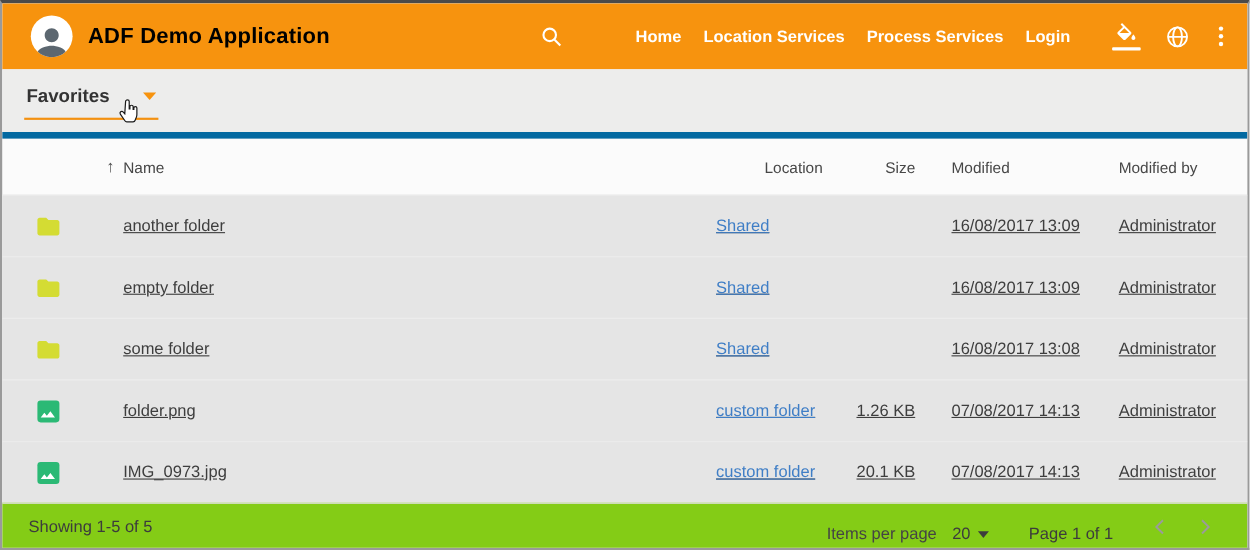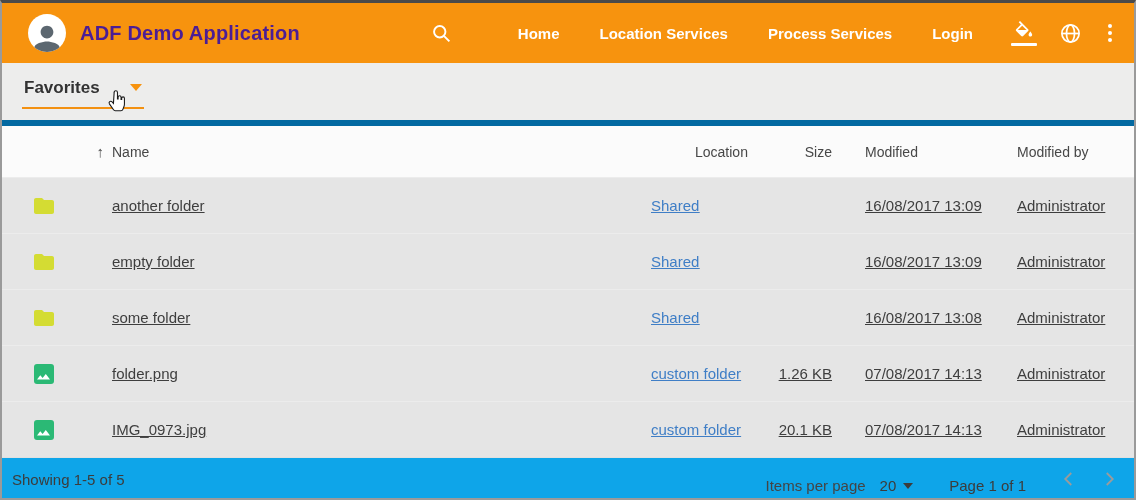--- a/index.html
+++ b/index.html
@@ -5,24 +5,24 @@
   html,body{margin:0;padding:0;background:#e8e8e8;}
   *{box-sizing:border-box;font-family:"Liberation Sans","DejaVu Sans",sans-serif;}
   .frame{position:relative;width:1136px;height:500px;background:#FBFBFB;overflow:hidden;
          border-left:2px solid #9a9a9a;border-right:2px solid #9a9a9a;
          border-bottom:2px solid #9a9a9a;border-top:3px solid #4a4a4a;}
   
   .header{height:60px;background:#F7930E;display:flex;align-items:center;padding:0 18px 0 26px;}
   .avatar{width:38px;height:38px;border-radius:50%;background:#ffffff;overflow:hidden;
           display:flex;align-items:flex-end;justify-content:center;flex:0 0 auto;}
   .avatar svg{width:34px;height:34px;margin-bottom:-3px;}
-  .app-title{color:#4c1d95;font-size:20px;font-weight:bold;margin:0 0 0 14px;letter-spacing:.2px;}
+  .app-title{color:#000000;font-size:20px;font-weight:bold;margin:0 0 0 14px;letter-spacing:.2px;}
   .header-right{margin-left:auto;display:flex;align-items:center;gap:38px;}
   .hicon{display:inline-flex;align-items:center;justify-content:center;cursor:pointer;}
-  .nav{display:flex;align-items:center;gap:40px;margin-left:28px;}
+  .nav{display:flex;align-items:center;gap:20px;margin-left:28px;}
   .nav a{color:#ffffff;text-decoration:none;font-size:15px;font-weight:bold;cursor:pointer;white-space:nowrap;}
   .icon-cluster{display:flex;align-items:center;gap:22px;}
   .theme-ic{display:flex;flex-direction:column;align-items:center;gap:2px;}
   .theme-bar{width:26px;height:3px;background:#ffffff;border-radius:1px;}
   .kebab{display:flex;flex-direction:column;gap:3px;padding:2px 4px;}
   .kebab i{width:4px;height:4px;border-radius:50%;background:#ffffff;}
   
   .toolbar{position:relative;height:63px;background:#EDEDEC;border-bottom:6px solid #0369a1;
            display:flex;align-items:center;padding:0 0 0 20px;}
   .fav{display:flex;align-items:center;justify-content:space-between;width:122px;
@@ -37,21 +37,21 @@
   .thead{height:51px;color:#474747;font-size:14px;}
   .thead .sortwrap{display:flex;justify-content:flex-end;padding-right:8px;color:#4f4f4f;font-size:15px;}
   .thead .loc-h{padding-left:44px;}
   .thead .size-h{text-align:right;}
   .trow{height:56px;border-top:1px solid #ececec;font-size:15px;color:#3e3e3e;background:#e5e5e5;text-decoration:underline;}
   .file-icon{width:24px;height:24px;margin-left:2px;display:block;}
   .loc-c a{color:#3F7EC6;text-decoration:underline;cursor:pointer;font-size:15px;}
   .size-c{text-align:right;}
   
   .pager{height:43px;border-top:1px solid #e0e0e0;display:flex;align-items:center;
-         padding:0 10px;font-size:15px;color:#3c3c3c;background:#0ea5e9;}
+         padding:0 24px;font-size:15px;color:#3c3c3c;background:#84cc16;}
   .pager-right{margin-left:auto;display:flex;align-items:flex-end;gap:10px;}
   .ipp-label{color:#444444;margin-right:4px;}
   .ipp-select{display:flex;align-items:center;gap:7px;cursor:pointer;margin-right:26px;}
   .dcaret{width:0;height:0;border-left:5px solid transparent;border-right:5px solid transparent;
           border-top:6px solid #3c3c3c;}
   .page-ind{margin-right:18px;}
   .chev{width:30px;height:30px;display:flex;align-items:center;justify-content:center;cursor:pointer;}
 </style>
 </head>
 <body>

